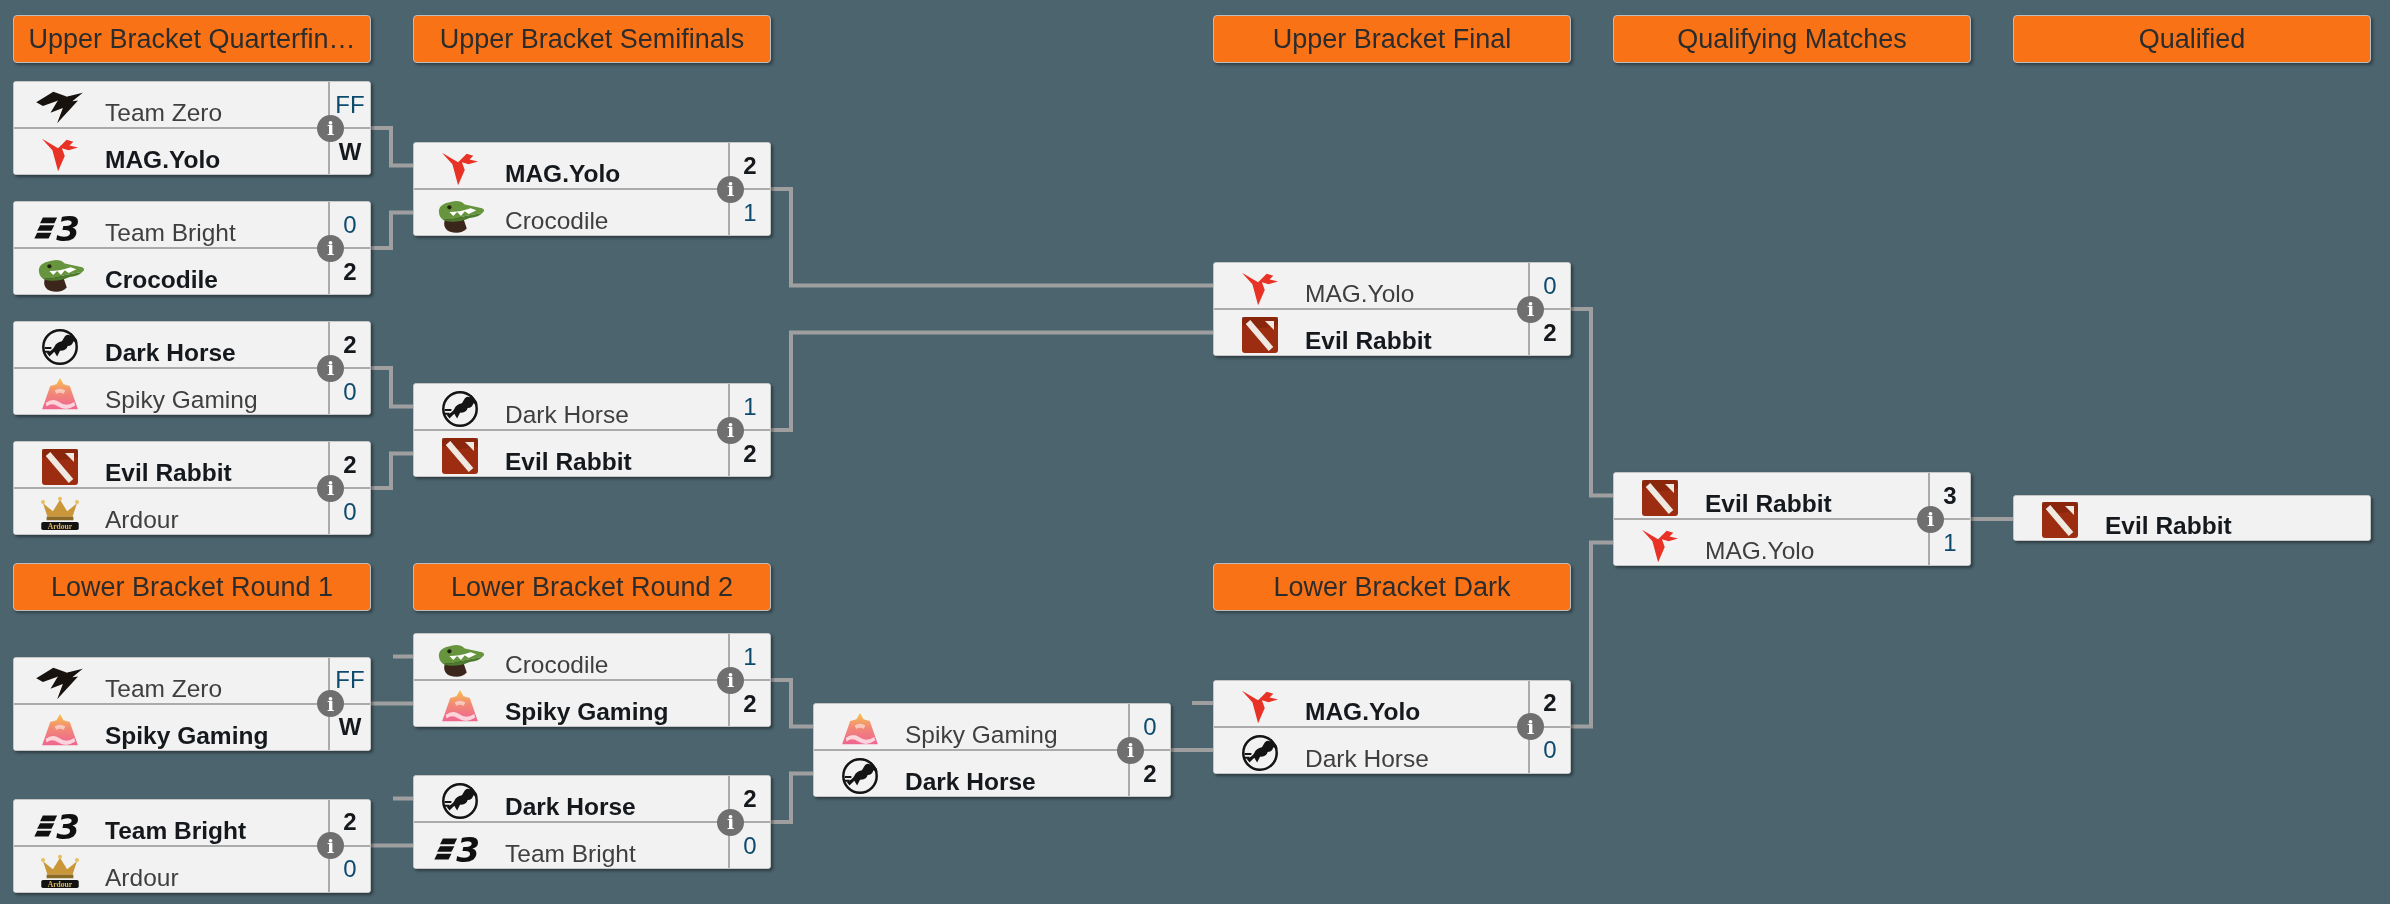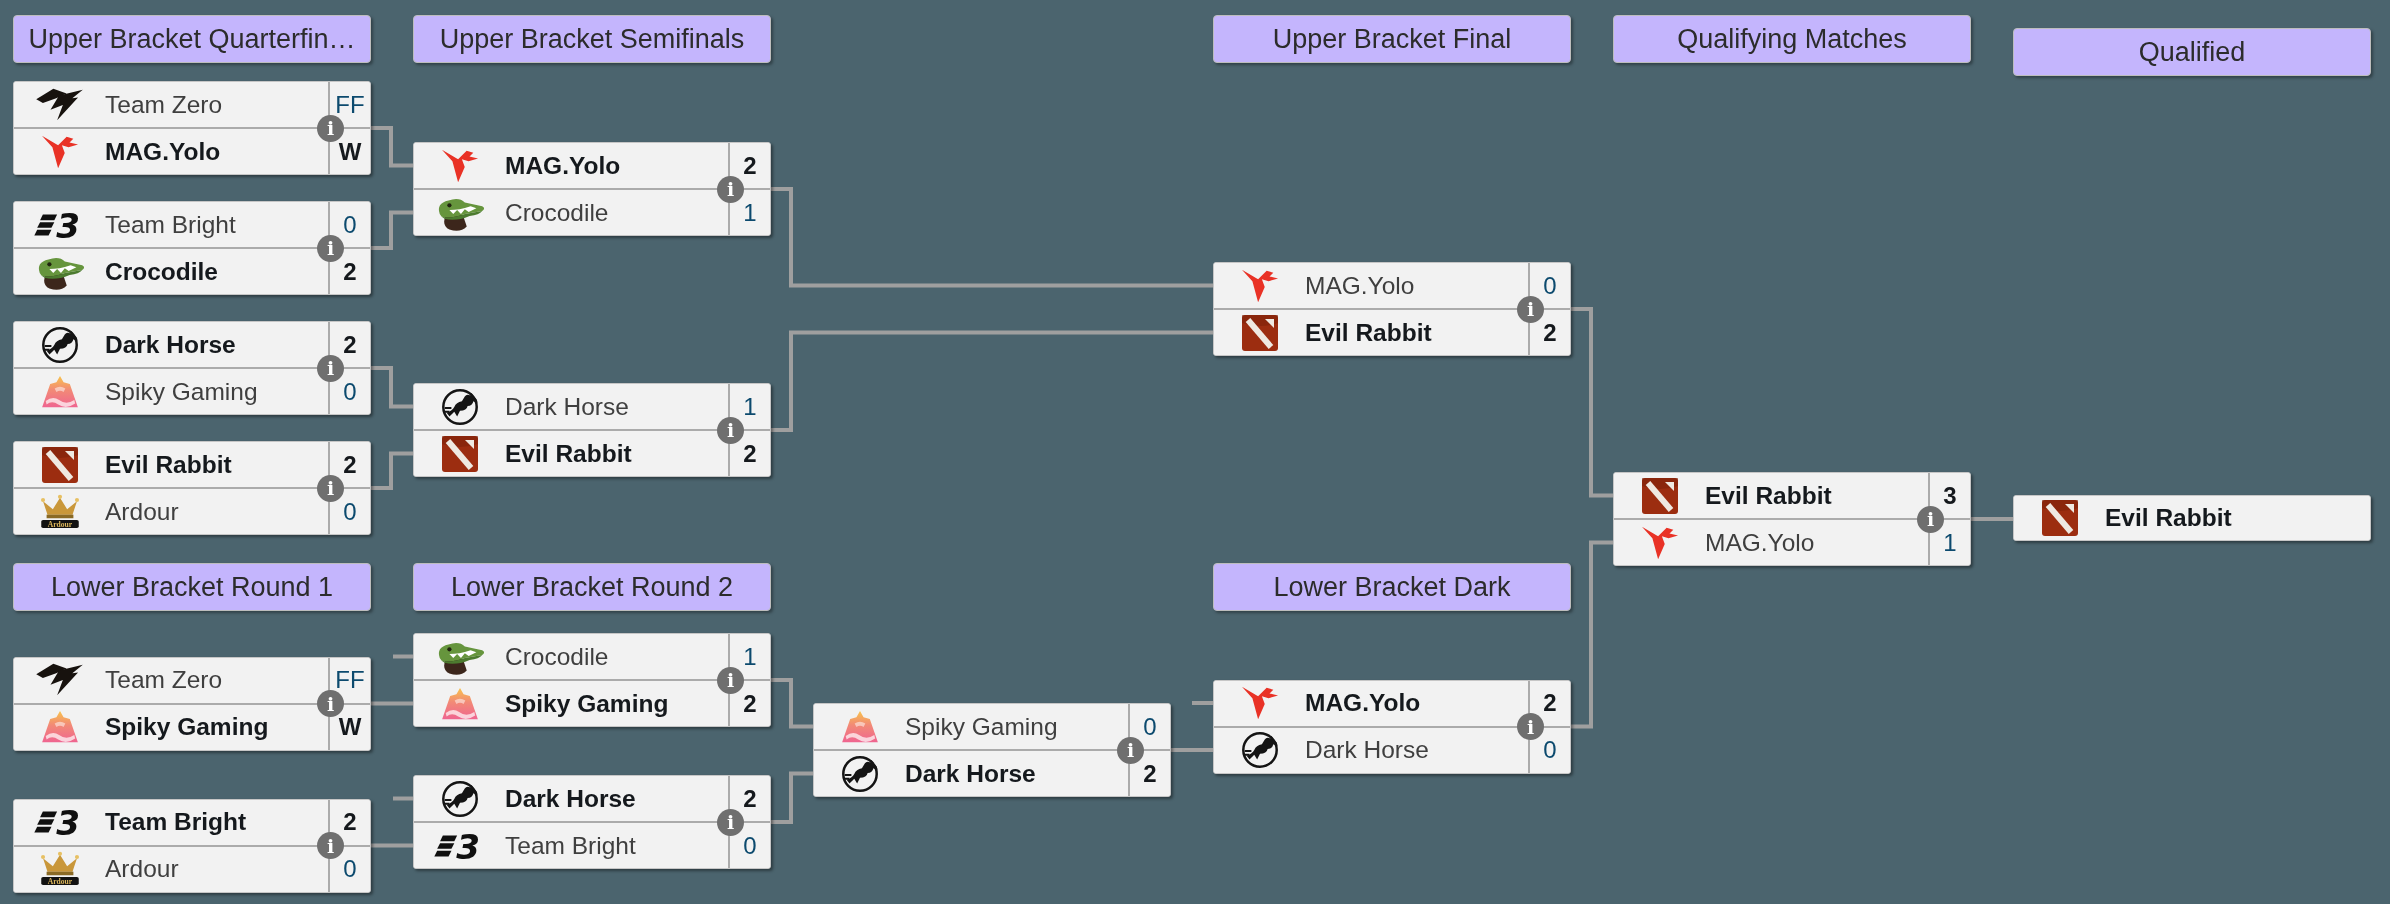--- a/index.html
+++ b/index.html
@@ -1,26 +1,26 @@
 <!DOCTYPE html>
 <html><head>
 <meta charset="utf-8">
 <style>
   html,body{margin:0;padding:0;background:#4b646e;}
   .bracket{position:relative;width:2390px;height:904px;background:#4b646e;overflow:hidden;
            font-family:"Liberation Sans", sans-serif;}
   .wires{position:absolute;left:0;top:0;z-index:1;}
   .wires path{stroke:#9f9f9f;stroke-width:4;fill:none;}
-  .round-header{position:absolute;width:356px;height:46px;background:#c4b5fd;
+  .round-header{position:absolute;width:356px;height:46px;background:#f97316;
     border:1px solid #bdbdbd;border-radius:4px;box-shadow:2px 2px 3px rgba(0,0,0,.35);
     display:flex;align-items:center;justify-content:center;font-size:27px;color:#2c2c2c;
     white-space:nowrap;overflow:hidden;z-index:2;}
   .match{position:absolute;width:356px;background:#f2f2f2;border:1px solid #c6c6c6;
     border-radius:3px;box-shadow:2px 2px 3px rgba(0,0,0,.4);z-index:2;}
-  .team-row{position:relative;height:45px;display:flex;align-items:center;background:#f2f2f2;}
+  .team-row{position:relative;height:45px;display:flex;align-items:flex-end;background:#f2f2f2;}
   .team-row.first{border-bottom:2px solid #ababab;border-radius:2px 2px 0 0;}
   .team-row.last{border-radius:0 0 2px 2px;}
   .team-row.only{height:44px;border-radius:2px;}
   .logo{width:58px;margin-left:17px;display:flex;align-items:center;justify-content:center;flex:none;}
   .logo svg{display:block;}
   .tname{margin-left:16px;font-size:24.5px;color:#3f3f3f;white-space:nowrap;overflow:hidden;}
   .tscore{position:absolute;right:0;top:0;bottom:0;width:40px;border-left:2px solid #ababab;
     display:flex;align-items:center;justify-content:center;font-size:24px;color:#0c4a6e;}
   .team-row.winner .tname,.team-row.winner .tscore{font-weight:bold;color:#15191d;}
   .match-info{position:absolute;right:26px;top:50%;margin-top:-13.5px;width:27px;height:27px;
@@ -52,21 +52,21 @@
     <path d="M1171 750 L1213 750"></path>
     <path d="M393 656.5 L413 656.5"></path>
     <path d="M393 798.5 L413 798.5"></path>
     <path d="M1192 703 L1213 703"></path>
   </svg>
 
   <div class="round-header" style="left:13px;top:15px">Upper Bracket Quarterfin…</div>
   <div class="round-header" style="left:1213px;top:15px">Upper Bracket Final</div>
   <div class="round-header" style="left:413px;top:15px">Upper Bracket Semifinals</div>
   <div class="round-header" style="left:1613px;top:15px">Qualifying Matches</div>
-  <div class="round-header" style="left:2013px;top:28px">Qualified</div>
+  <div class="round-header" style="left:2013px;top:15px">Qualified</div>
   <div class="round-header" style="left:13px;top:563px">Lower Bracket Round 1</div>
   <div class="round-header" style="left:413px;top:563px">Lower Bracket Round 2</div>
   <div class="round-header" style="left:1213px;top:563px">Lower Bracket Dark</div>
 
   <div class="match" style="left:13px;top:81px">
     <div class="team-row first">
       <span class="logo">
           <svg width="54" height="38" viewBox="0 0 56 40">
             <g fill="#17120e">
               <path d="M3 14 L21 3 L35 8 L24 13 L10 18 Z"></path>

